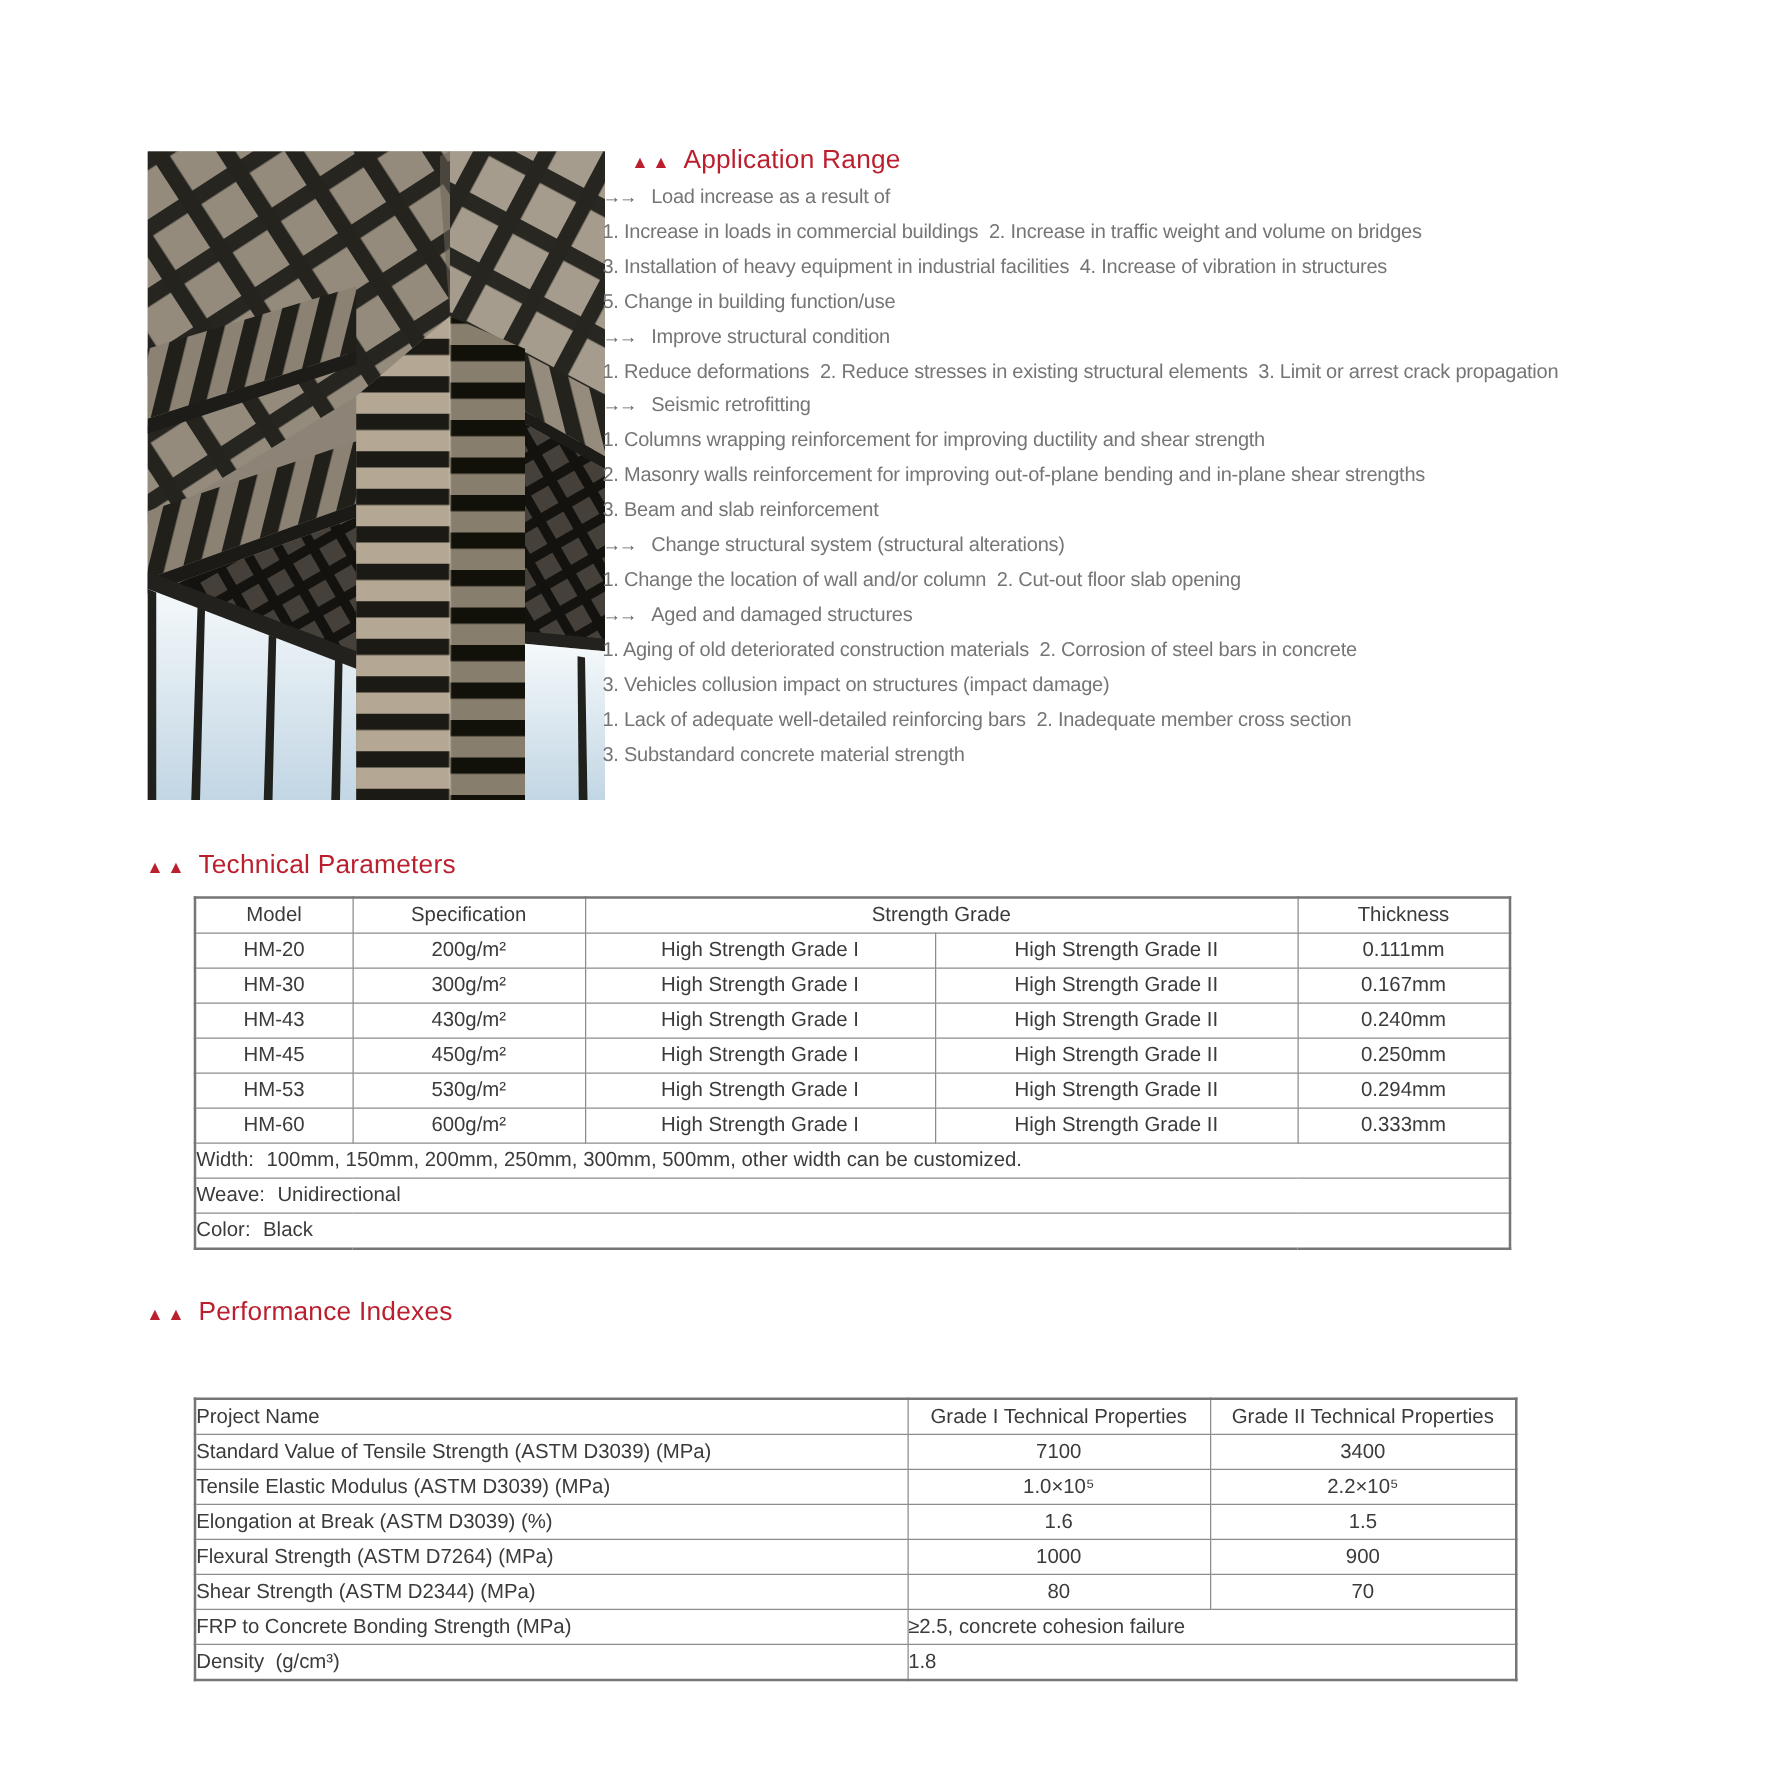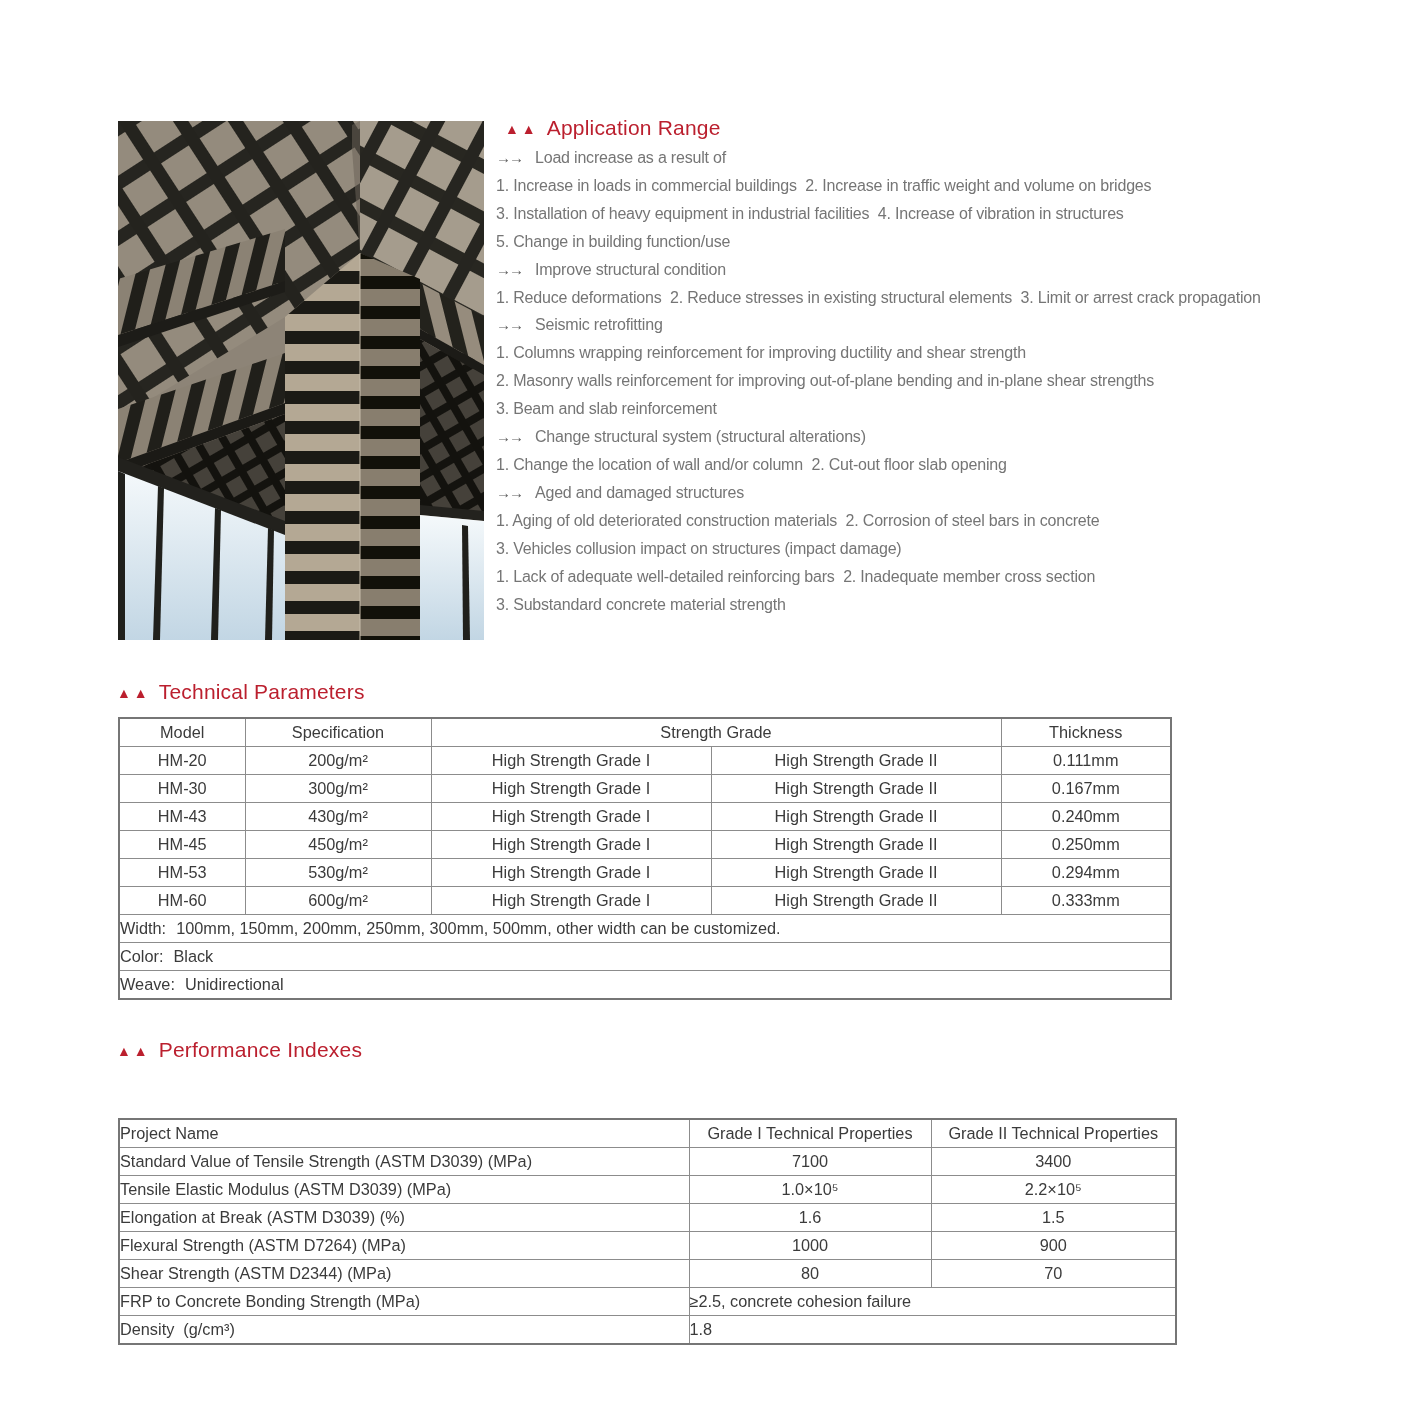--- a/index.html
+++ b/index.html
@@ -5,28 +5,28 @@
   html,body { margin:0; padding:0; background:#ffffff; }
   .page {
     position:relative; width:1417px; height:1418px; background:#ffffff;
     font-family:"Liberation Sans","DejaVu Sans",sans-serif; overflow:hidden;
   }
   
   .sec { position:absolute; display:flex; align-items:center; color:#bb1f2e; }
   .sec .m { font-size:14px; letter-spacing:3px; margin-right:8px; padding-top:1px; }
   .sec .t { font-size:21px; letter-spacing:0.2px; }
   
-  .lines { position:absolute; left:496px; top:144px; width:840px; }
+  .lines { position:absolute; left:482px; top:144px; width:840px; }
   .line { line-height:27.9px; font-size:16px; letter-spacing:-0.2px; color:#757575; white-space:pre; }
   .line .arrow { color:#5e5e5e; letter-spacing:-2px; margin-right:13px; font-size:15px; }
   
   .tbl { position:absolute; border-collapse:collapse; table-layout:fixed; color:#3b3b3b; }
   .tbl td { border:1px solid #8c8c8c; height:27px; text-align:center; white-space:pre;
             overflow:hidden; padding:0; font-size:16.3px; vertical-align:middle; }
-  .tbl { border:2px solid #767676; }
+  .tbl { border:2px solid #767676;margin-left:37px; }
   .tbl td.l { text-align:left; }
   .nval { margin-left:10px; }
   
   .photo { position:absolute; left:118px; top:121px; width:366px; height:519px; }
 </style>
 </head>
 <body>
 
 <div class="page">
 
@@ -182,24 +182,24 @@
       <td>HM-60</td>
       <td>600g/m²</td>
       <td>High Strength Grade I</td>
       <td>High Strength Grade II</td>
       <td>0.333mm</td>
     </tr>
     <tr>
       <td colspan="5" class="l"><span class="nlab">Width:</span><span class="nval">100mm, 150mm, 200mm, 250mm, 300mm, 500mm, other width can be customized.</span></td>
     </tr>
     <tr>
+      <td colspan="5" class="l"><span class="nlab">Weave:</span><span class="nval">Unidirectional</span></td>
+    </tr>
+    <tr>
       <td colspan="5" class="l"><span class="nlab">Color:</span><span class="nval">Black</span></td>
-    </tr>
-    <tr>
-      <td colspan="5" class="l"><span class="nlab">Weave:</span><span class="nval">Unidirectional</span></td>
     </tr>
   </tbody>
     </table>
 
   <div class="sec" style="left:117px; top:1038px;">
     <span class="m">▲▲</span>
     <span class="t">Performance Indexes</span>
   </div>
   <table class="tbl" style="left:118px; top:1118px; width:1057px;">
     <colgroup>

